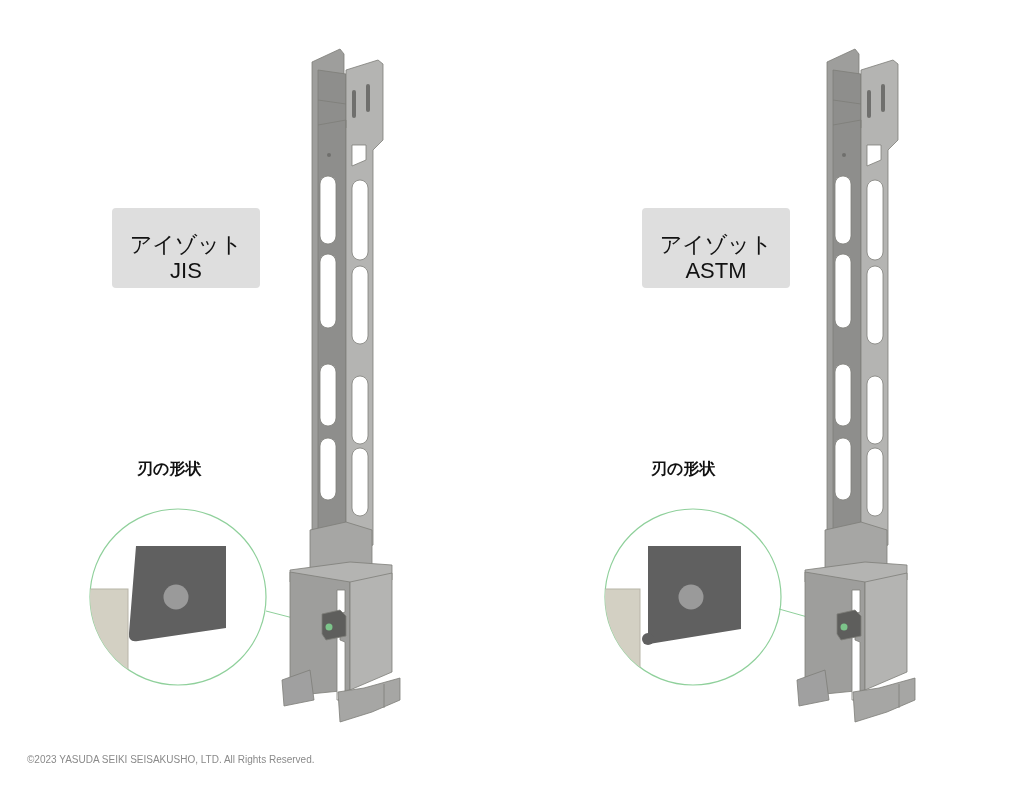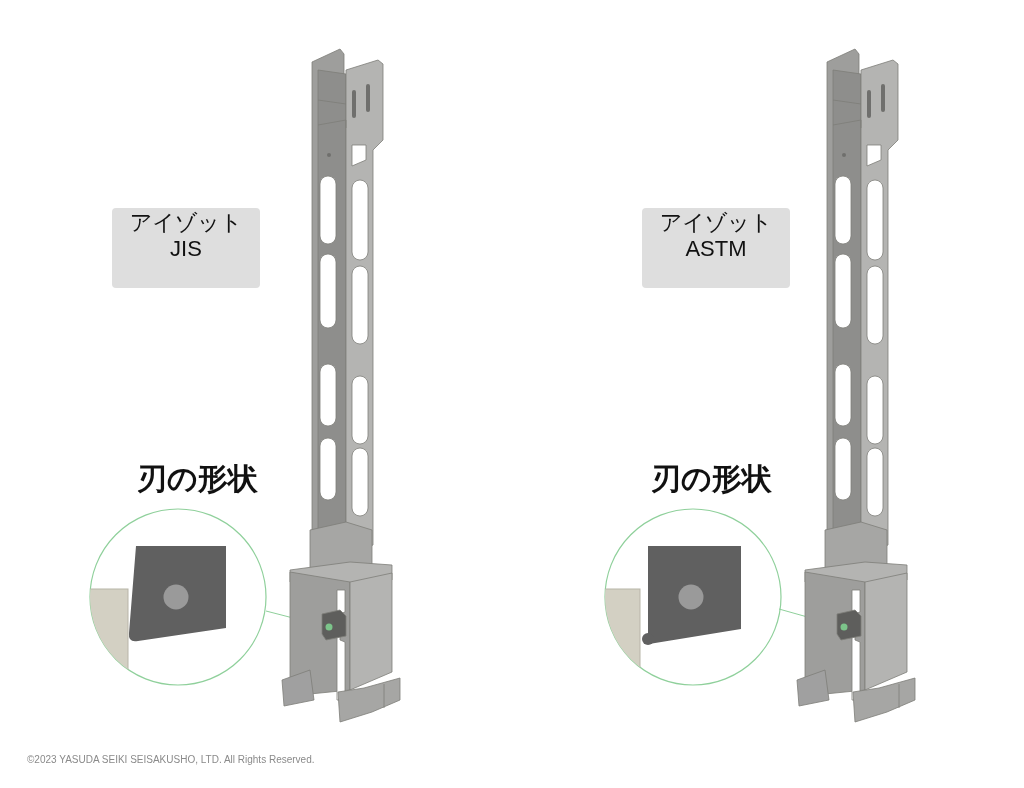--- a/index.html
+++ b/index.html
@@ -3,23 +3,23 @@
 <meta charset="utf-8">
 <style>
   html, body { margin:0; padding:0; background:#ffffff; }
   body { width:1024px; height:788px; position:relative; overflow:hidden;
          font-family:"Liberation Sans","DejaVu Sans",sans-serif; color:#1a1a1a; }
   .panel { position:absolute; top:0; width:512px; height:740px; }
   .panel.left { left:0; }
   .panel.right { left:515px; }
   .label-box { position:absolute; top:208px; width:148px; height:80px;
                background:#dedede; border-radius:4px; text-align:center;
-               font-size:22px; line-height:26px; padding-top:2px; box-sizing:border-box; color:#111; }
+               font-size:22px; line-height:26px; padding-top:24px; box-sizing:border-box; color:#111; }
   .label-box span { display:block; }
-  .section-title { position:absolute; top:459px; font-size:30px; font-weight:bold; color:#111; }
+  .section-title { position:absolute; top:459px; font-size:16px; font-weight:bold; color:#111; }
   .drawing { position:absolute; left:0; top:0; }
   .footer { position:absolute; left:27px; top:754px; font-size:10px; color:#8a8a8a; }
 </style>
 </head>
 <body>
 
 <div class="panel left">
   <div class="label-box" style="left:112px;">
     <span>アイゾット</span>
     <span>JIS</span>

